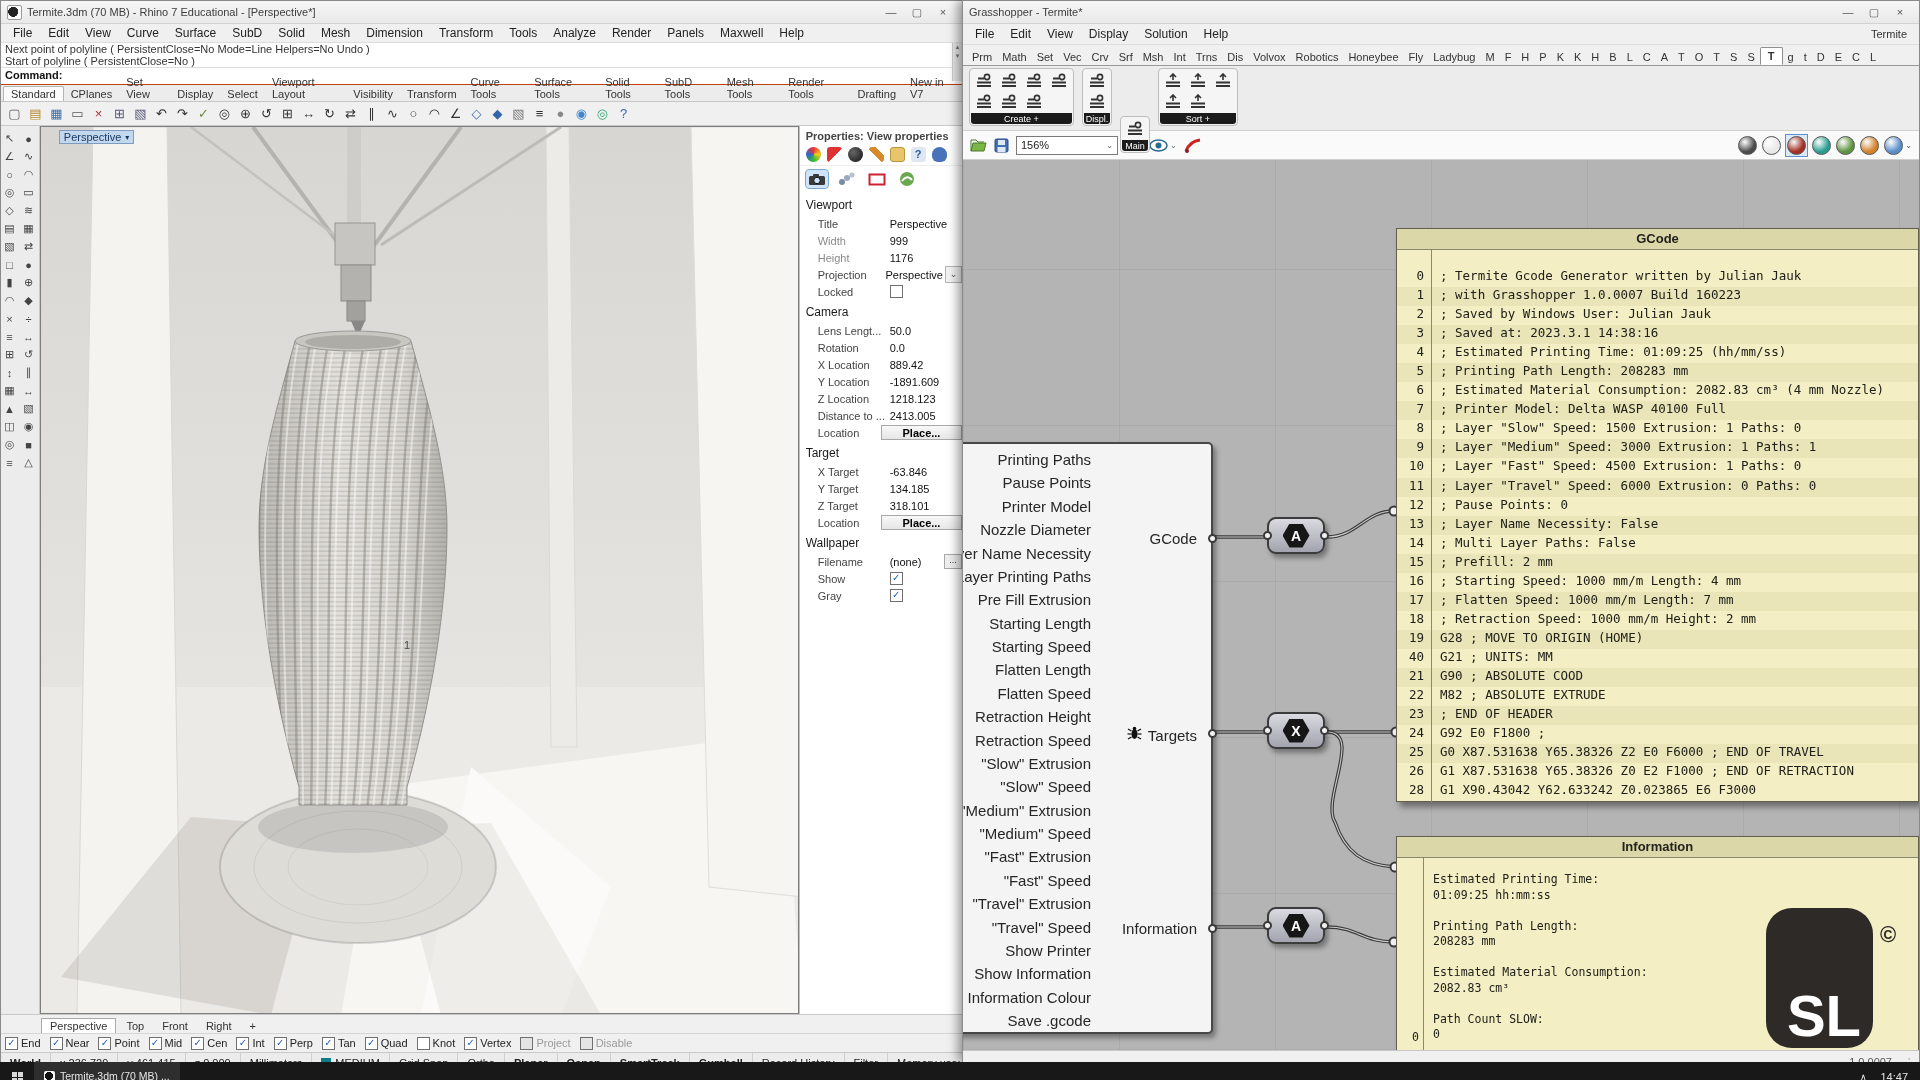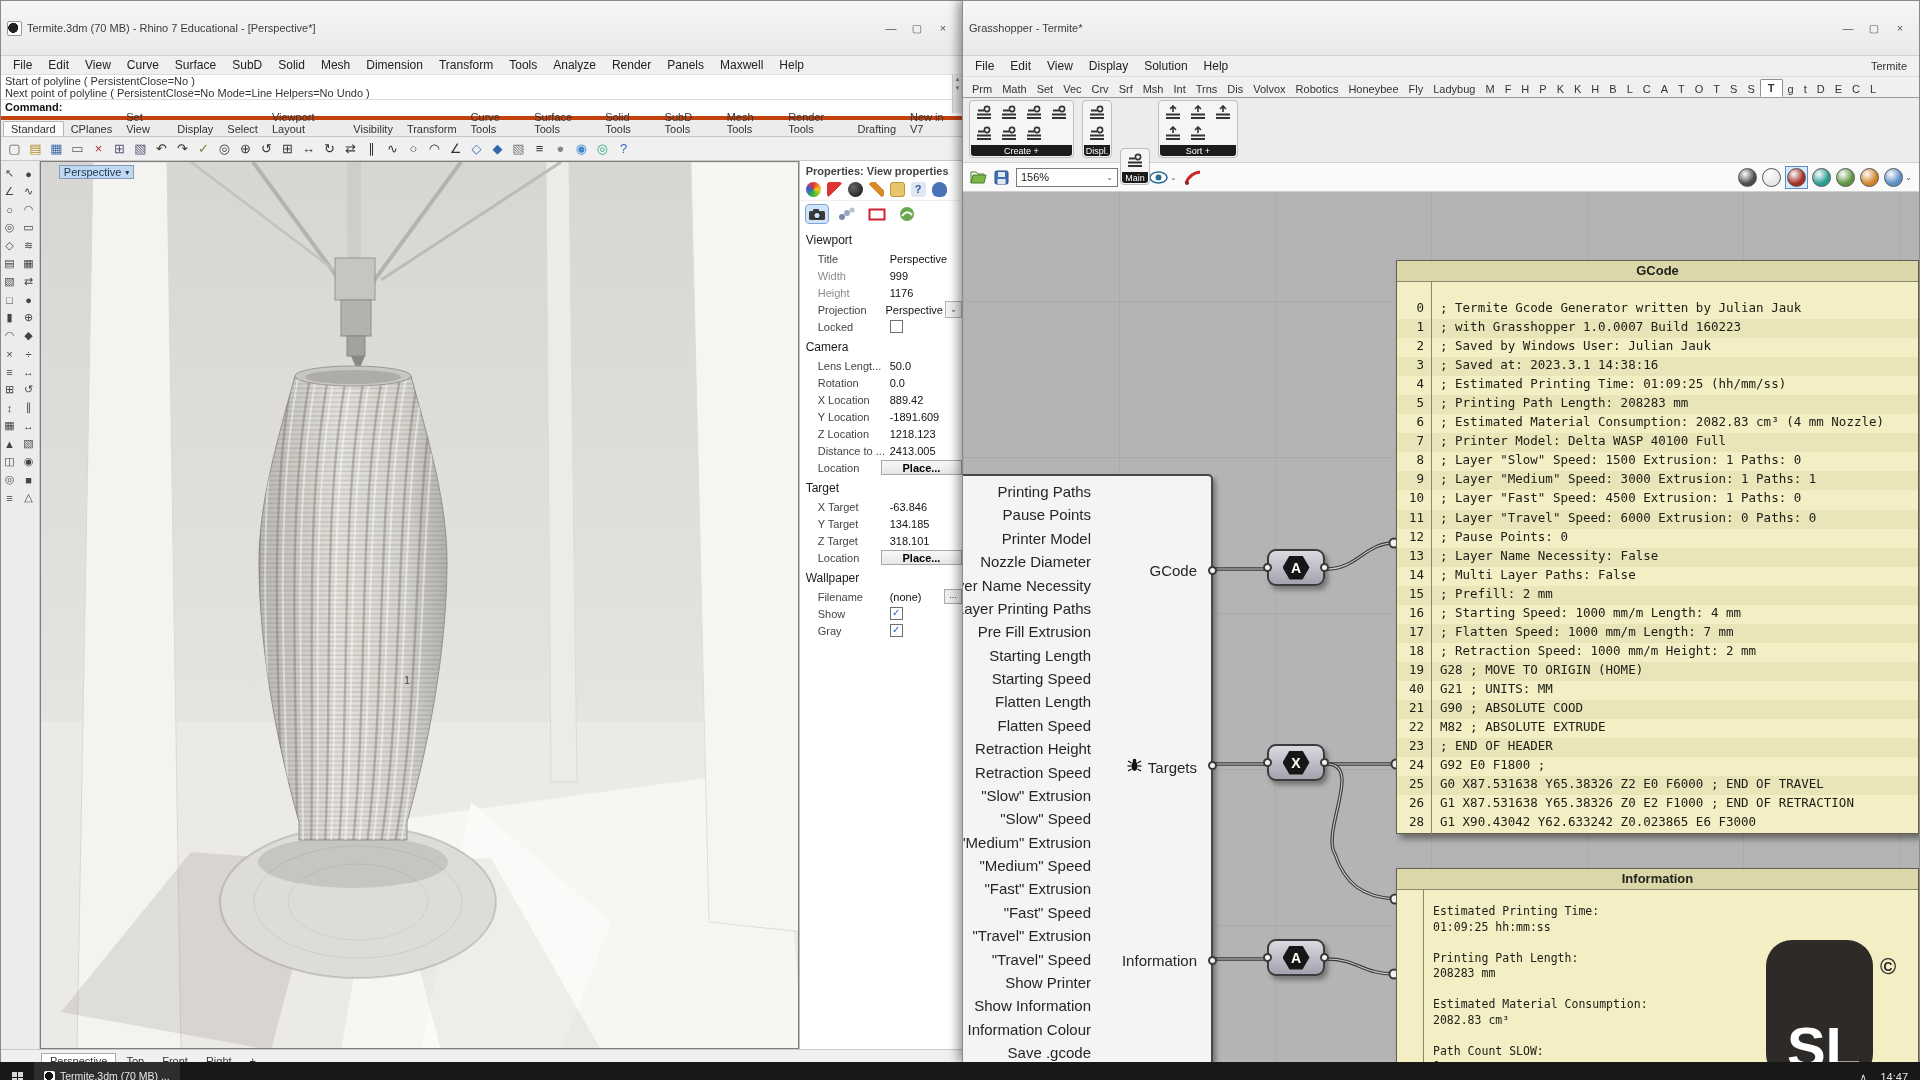--- a/index.html
+++ b/index.html
@@ -1,30 +1,30 @@
 <!DOCTYPE html>
 <html><head>
 <meta charset="utf-8">
 <style>
   html,body{margin:0;padding:0;background:#000;}
   .screen{position:relative;width:1920px;height:1080px;overflow:hidden;background:#101010;
     font-family:"Liberation Sans",sans-serif;-webkit-font-smoothing:antialiased;}
   .win{position:absolute;background:#f0f0f0;border:1px solid #8a8a8a;box-sizing:border-box;}
   
-  .titlebar{height:22px;display:flex;align-items:center;padding:16px 6px;font-size:11px;color:#3c3c3c;
+  .titlebar{height:22px;display:flex;align-items:center;padding:0 6px;font-size:11px;color:#3c3c3c;
     background:linear-gradient(#f6f6f6,#e9e9e9);border-bottom:1px solid #d2d2d2;justify-content:flex-end;}
   .titlebar .appico{width:13px;height:13px;margin-right:5px;background:radial-gradient(circle at 40% 45%,#222 0 46%,#fff 48%);border:1px solid #999;border-radius:2px;}
   .winbtns{margin-left:auto;display:flex;color:#555;}
   .winbtns span{width:26px;text-align:center;font-size:11px;line-height:20px;}
   
   .menubar{display:flex;align-items:center;font-size:12px;color:#222;padding:0 4px;background:#f0f0f0;}
   .menubar span{padding:2px 8px;}
   
   .cmdhist{background:#fff;border-bottom:1px solid #ddd;font-size:11px;color:#333;padding:0 4px;line-height:12px;position:relative;}
-  .cmdprompt{background:#fff;border-bottom:4px solid #c2410c;font-size:11px;font-weight:700;color:#111;padding:1px 4px;height:14px;}
+  .cmdprompt{background:#fff;border-bottom:1px solid #c2410c;font-size:11px;font-weight:700;color:#111;padding:1px 4px;height:14px;}
   .cmdscroll{position:absolute;right:0;top:0;width:9px;height:38px;background:#e8e8e8;border-left:1px solid #ccc;font-size:6px;color:#777;text-align:center;line-height:9px;}
   
   .rtabs{display:flex;align-items:flex-end;background:#ececec;border-bottom:1px solid #c6c6c6;font-size:11px;color:#333;height:16px;padding:0 2px;}
   .rtabs span{padding:1px 7px;}
   .rtabs span.active{background:#fafafa;border:1px solid #b5b5b5;border-bottom:none;border-radius:2px 2px 0 0;}
   
   .iconrow{display:flex;align-items:center;gap:2px;background:#f0f0f0;border-bottom:1px solid #c9c9c9;padding:0 4px;height:23px;}
   .ticon{width:19px;height:19px;display:flex;align-items:center;justify-content:center;font-size:13px;border-radius:2px;}
   .leftpal{display:grid;grid-template-columns:18px 18px;align-content:start;gap:1px;background:#ececec;border-right:1px solid #c9c9c9;padding-top:4px;}
   .leftpal .ticon{width:17px;height:17px;font-size:11px;}
@@ -140,22 +140,22 @@
         <span>Dimension</span>
         <span>Transform</span>
         <span>Tools</span>
         <span>Analyze</span>
         <span>Render</span>
         <span>Panels</span>
         <span>Maxwell</span>
         <span>Help</span>
       </div>
     <div class="cmdhist" style="height:24px;">
+      <div>Next point of polyline ( PersistentClose=No  Mode=Line  Helpers=No  Undo )</div>
       <div>Start of polyline ( PersistentClose=No )</div>
-      <div>Next point of polyline ( PersistentClose=No  Mode=Line  Helpers=No  Undo )</div>
       <div class="cmdscroll">▲<br>▼</div>
     </div>
     <div class="cmdprompt">Command:</div>
     <div class="rtabs" id="r-tabs">
         <span class="active">Standard</span>
         <span>CPlanes</span>
         <span>Set View</span>
         <span>Display</span>
         <span>Select</span>
         <span>Viewport Layout</span>

